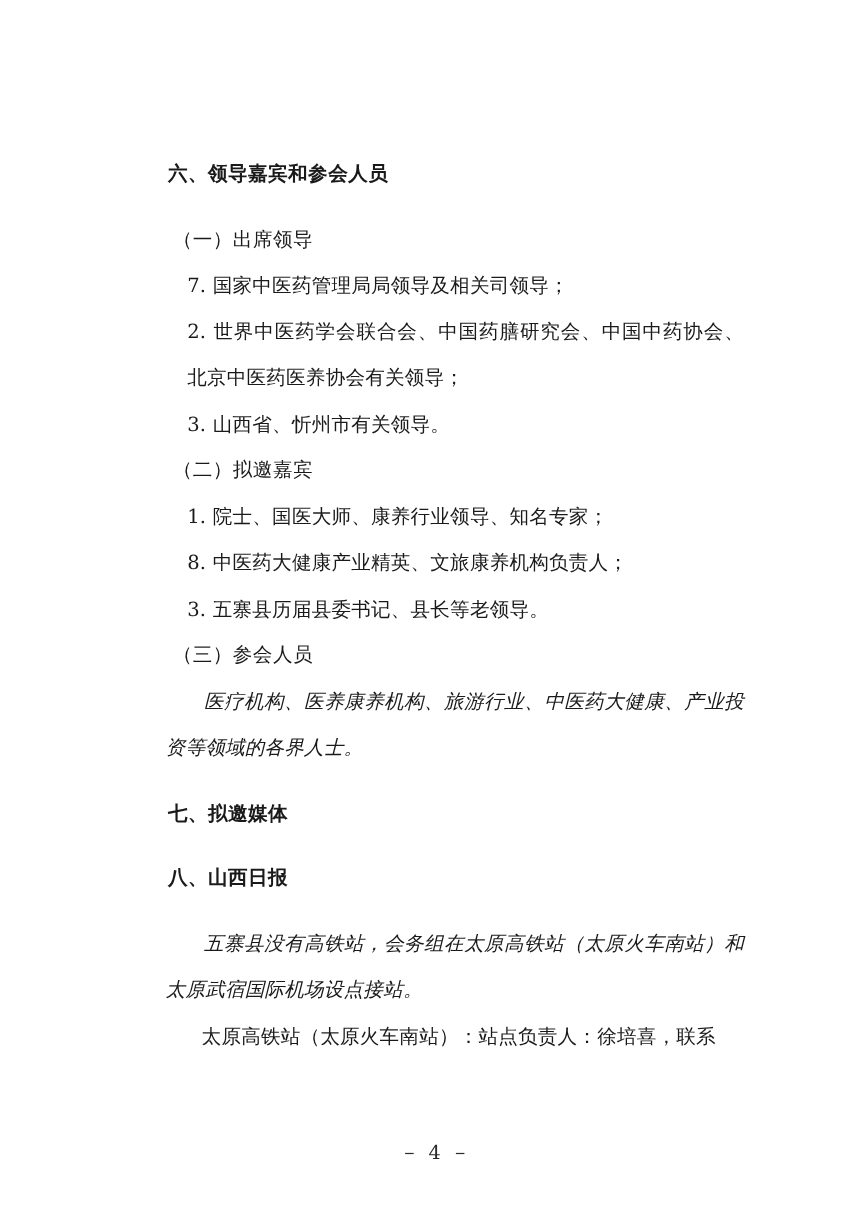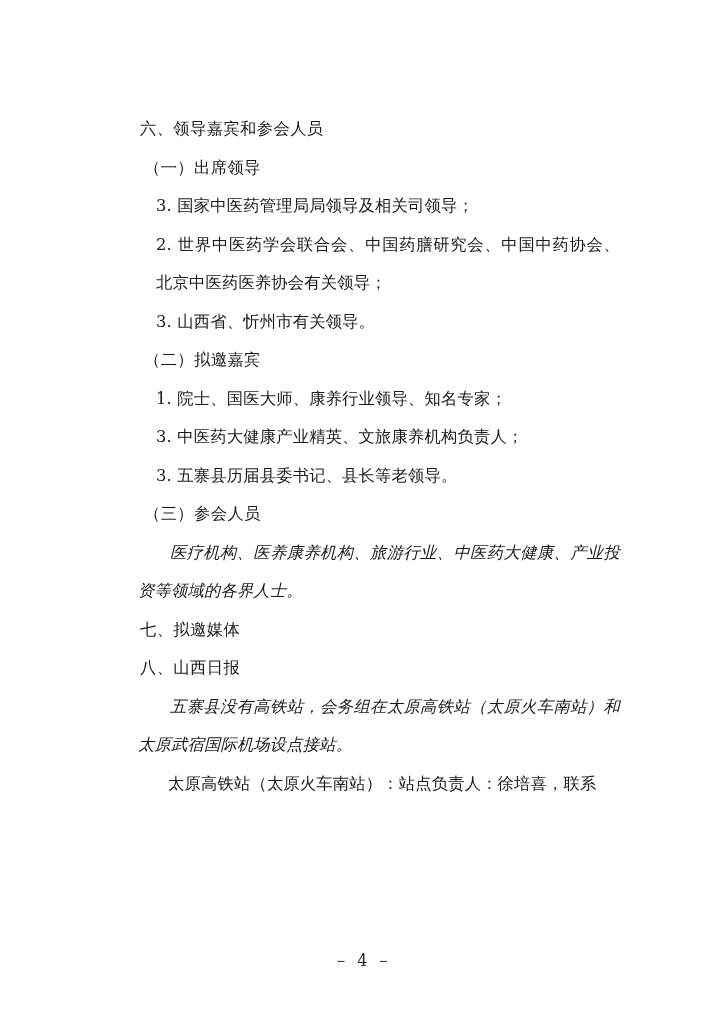--- a/index.html
+++ b/index.html
@@ -22,22 +22,22 @@
     padding: 110px 100px 0 138px;
   }
   .doc-body {
     font-size: 16.3px;
     line-height: 38.5px;
     letter-spacing: 0.2px;
     text-align: justify;
     text-justify: inter-ideograph;
   }
   .heading {
-    font-weight: normal;
-    margin: 0;
+    font-weight: bold;
+    margin: 16px;
     text-indent: 0;
     letter-spacing: 0.4px;
   }
   .heading-major {
     margin-left: 2px;
   }
   .heading-sub {
     font-weight: normal;
     margin: 0;
     text-indent: 0;
@@ -76,27 +76,27 @@
 </head>
 <body>
 
 <div class="page">
 
   <div class="doc-body">
 
     <p class="heading heading-major">六、领导嘉宾和参会人员</p>
 
     <p class="heading-sub">（一）出席领导</p>
-    <p class="item">3. 国家中医药管理局局领导及相关司领导；</p>
+    <p class="item">7. 国家中医药管理局局领导及相关司领导；</p>
     <p class="item">2. 世界中医药学会联合会、中国药膳研究会、中国中药协会、北京中医药医养协会有关领导；</p>
     <p class="item">3. 山西省、忻州市有关领导。</p>
 
     <p class="heading-sub">（二）拟邀嘉宾</p>
     <p class="item">1. 院士、国医大师、康养行业领导、知名专家；</p>
-    <p class="item">3. 中医药大健康产业精英、文旅康养机构负责人；</p>
+    <p class="item">8. 中医药大健康产业精英、文旅康养机构负责人；</p>
     <p class="item">3. 五寨县历届县委书记、县长等老领导。</p>
 
     <p class="heading-sub">（三）参会人员</p>
     <p class="para">医疗机构、医养康养机构、旅游行业、中医药大健康、产业投资等领域的各界人士。</p>
 
     <p class="heading heading-major">七、拟邀媒体</p>
 
     <p class="heading heading-major">八、山西日报</p>
     <p class="para">五寨县没有高铁站，会务组在太原高铁站（太原火车南站）和太原武宿国际机场设点接站。</p>
     <p class="para-tight">太原高铁站（太原火车南站）：站点负责人：徐培喜，联系</p>

